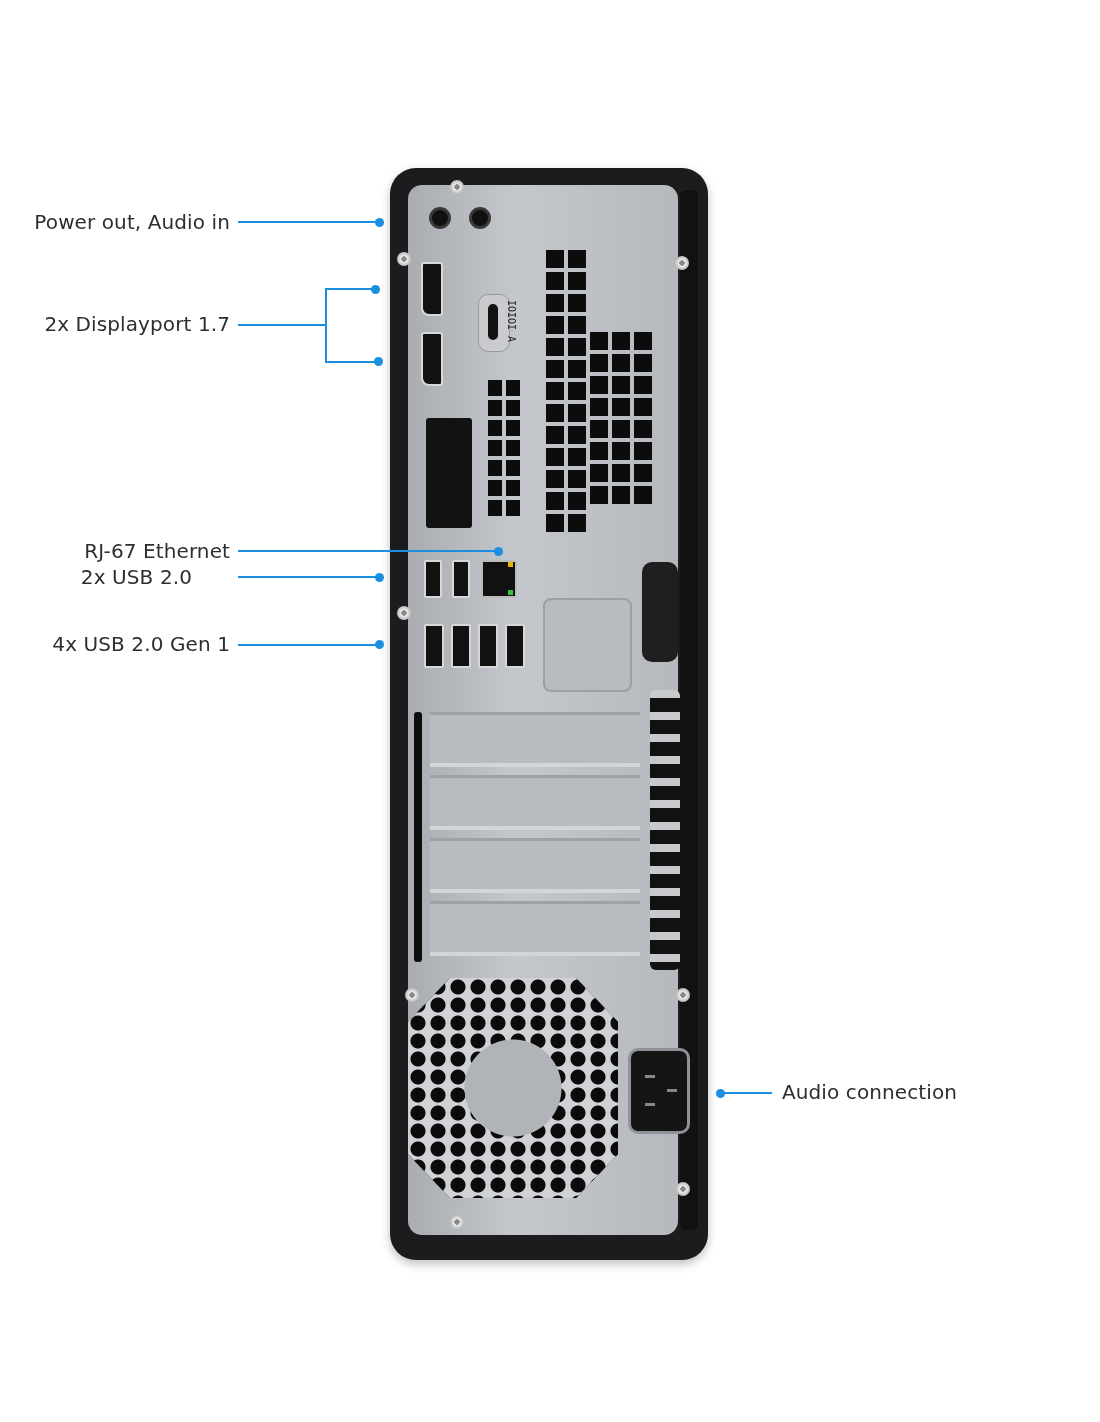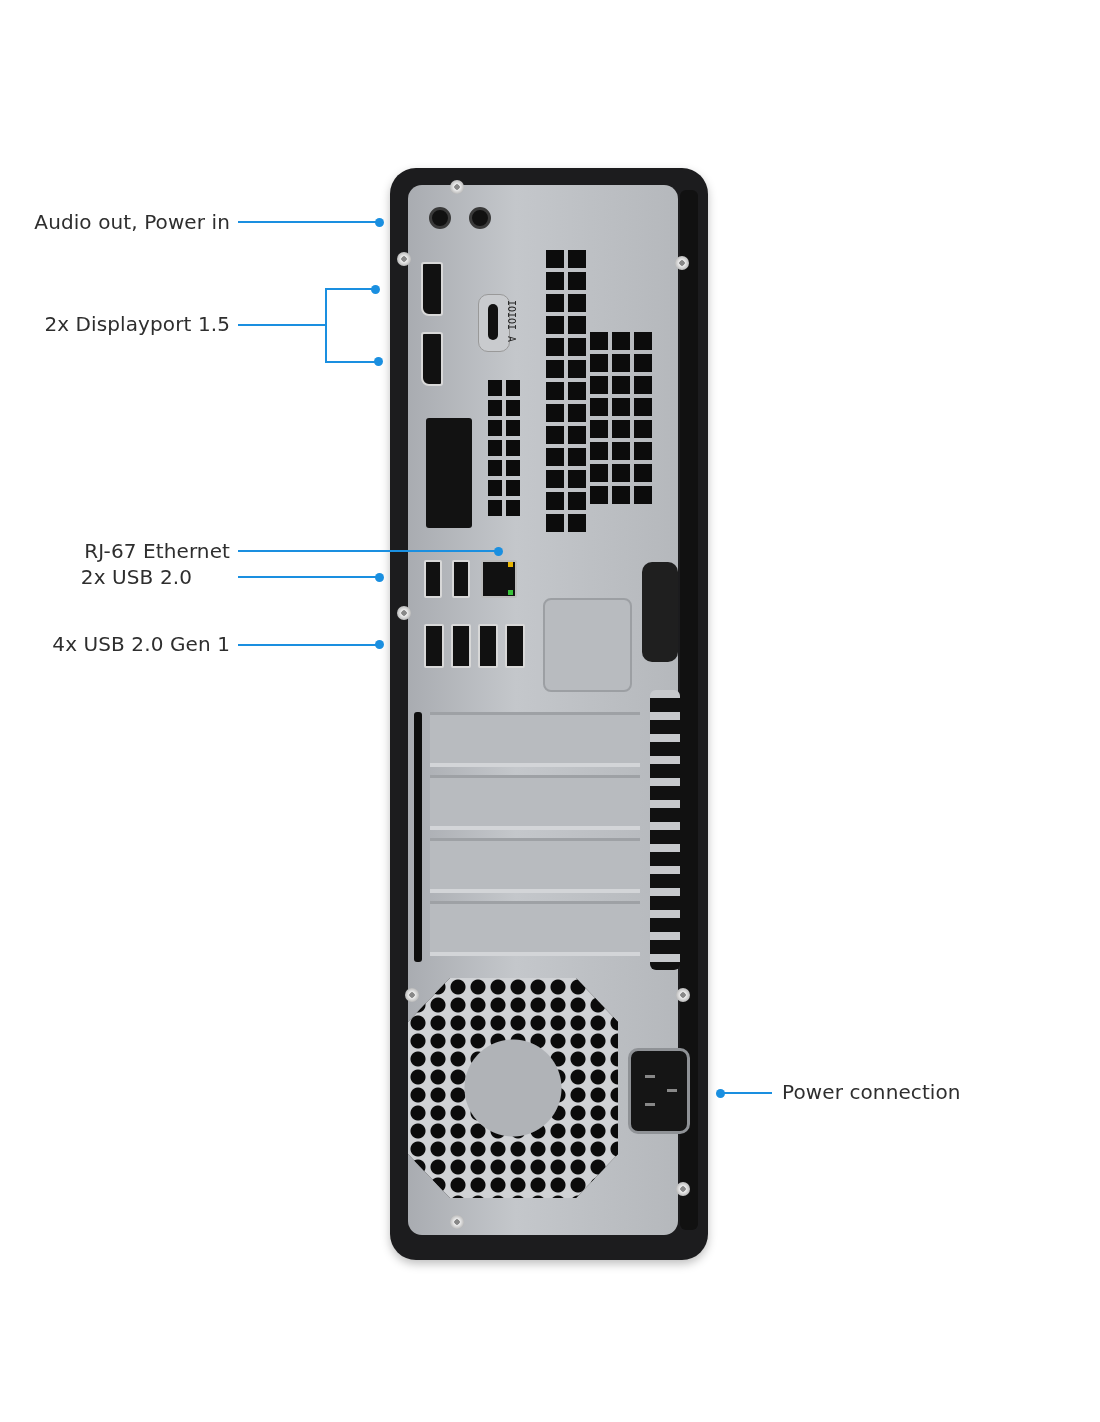--- a/index.html
+++ b/index.html
@@ -142,25 +142,25 @@
 <div style="position:absolute;left:414px;top:712px;width:8px;height:250px;background:#0e0e0e;border-radius:3px"></div>
 <div style="position:absolute;left:650px;top:690px;width:30px;height:280px;background:repeating-linear-gradient(180deg,#c7c9cc 0 8px,#111 8px 22px);border-radius:6px"></div>
 
 <div class="fan"></div>
 <div class="power">
   <i style="left:14px;top:24px"></i>
     <i style="left:36px;top:38px"></i>
     <i style="left:14px;top:52px"></i>
 </div>
 
-<div class="label right" style="right:870px;top:210px">Audio out, Power in</div>
+<div class="label right" style="right:870px;top:210px">Power out, Audio in</div>
 <div class="line" style="left:238px;top:221px;width:141px;height:2px"></div>
 <div class="dot" style="left:375px;top:218px"></div>
 
-<div class="label right" style="right:870px;top:312px">2x Displayport 1.5</div>
+<div class="label right" style="right:870px;top:312px">2x Displayport 1.7</div>
 <div class="line" style="left:238px;top:324px;width:88px;height:2px"></div>
 <div class="line" style="left:325px;top:288px;width:2px;height:74px"></div>
 <div class="line" style="left:325px;top:288px;width:50px;height:2px"></div>
 <div class="line" style="left:325px;top:361px;width:52px;height:2px"></div>
 <div class="dot" style="left:371px;top:285px"></div>
 <div class="dot" style="left:374px;top:357px"></div>
 
 <div class="label right" style="right:870px;top:539px">RJ-67 Ethernet</div>
 <div class="line" style="left:238px;top:550px;width:260px;height:2px"></div>
 <div class="dot" style="left:494px;top:547px"></div>
@@ -168,13 +168,13 @@
 <div class="label right" style="right:908px;top:565px">2x USB 2.0</div>
 <div class="line" style="left:238px;top:576px;width:141px;height:2px"></div>
 <div class="dot" style="left:375px;top:573px"></div>
 
 <div class="label right" style="right:870px;top:632px">4x USB 2.0 Gen 1</div>
 <div class="line" style="left:238px;top:644px;width:141px;height:2px"></div>
 <div class="dot" style="left:375px;top:640px"></div>
 
 <div class="dot" style="left:716px;top:1089px"></div>
 <div class="line" style="left:720px;top:1092px;width:52px;height:2px"></div>
-<div class="label" style="left:782px;top:1080px">Power connection</div>
+<div class="label" style="left:782px;top:1080px">Audio connection</div>
 
 </body></html>

